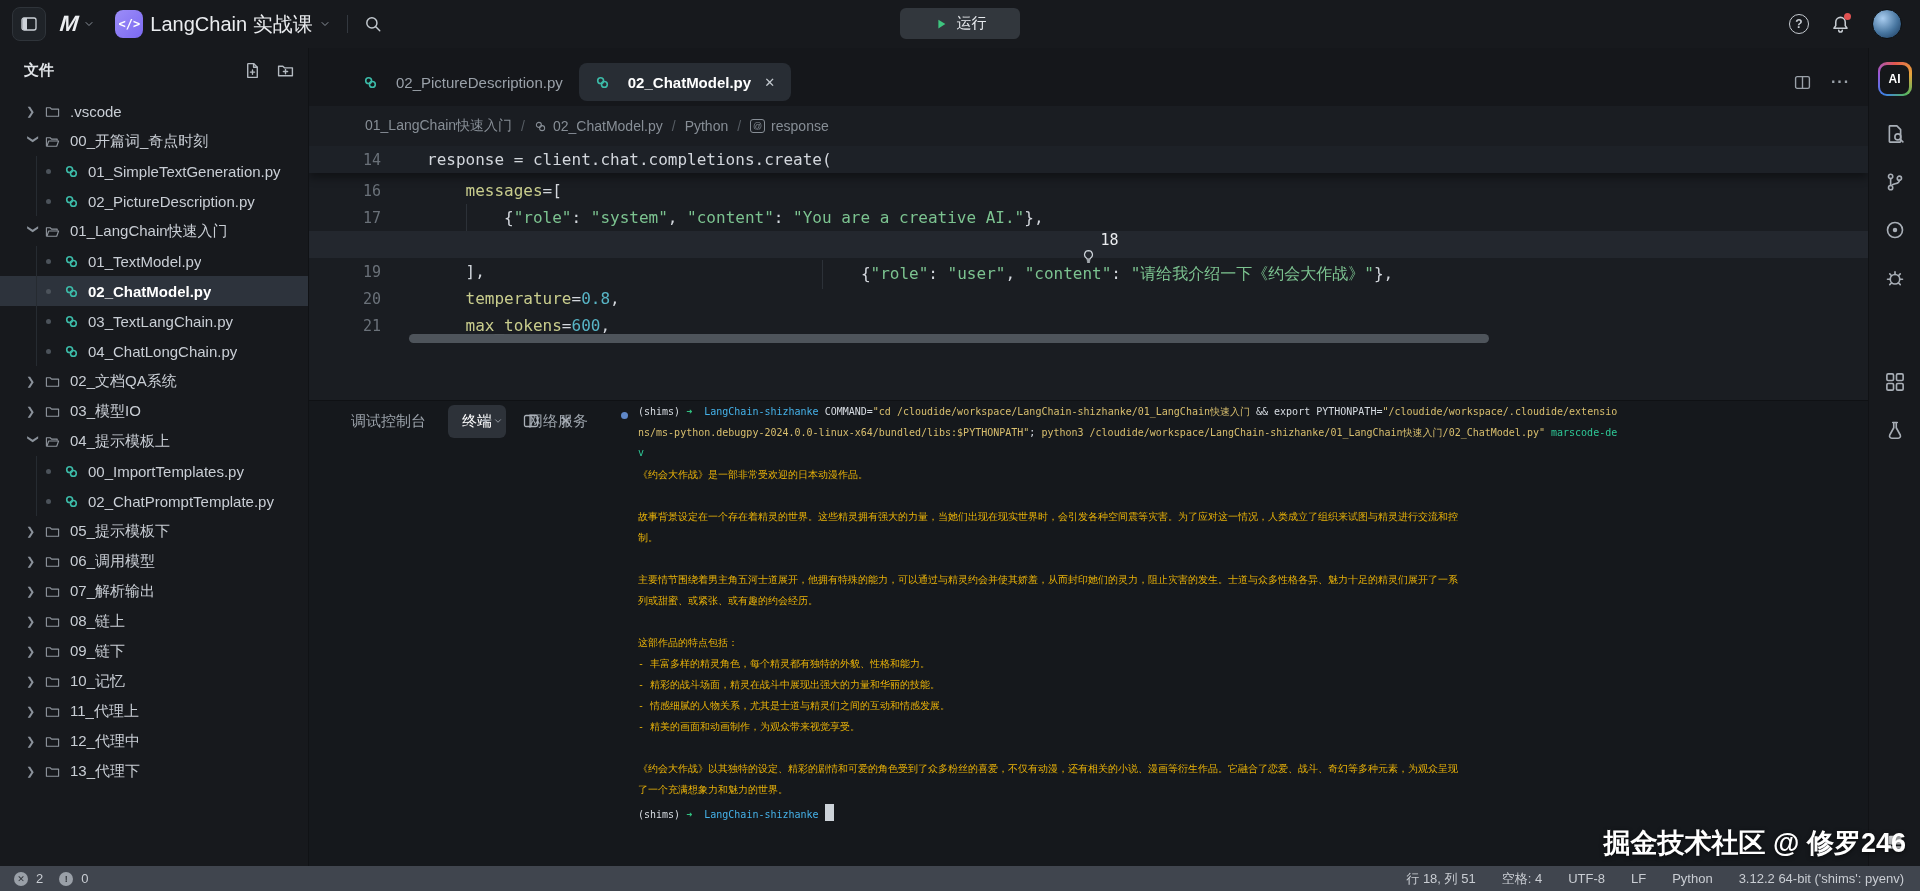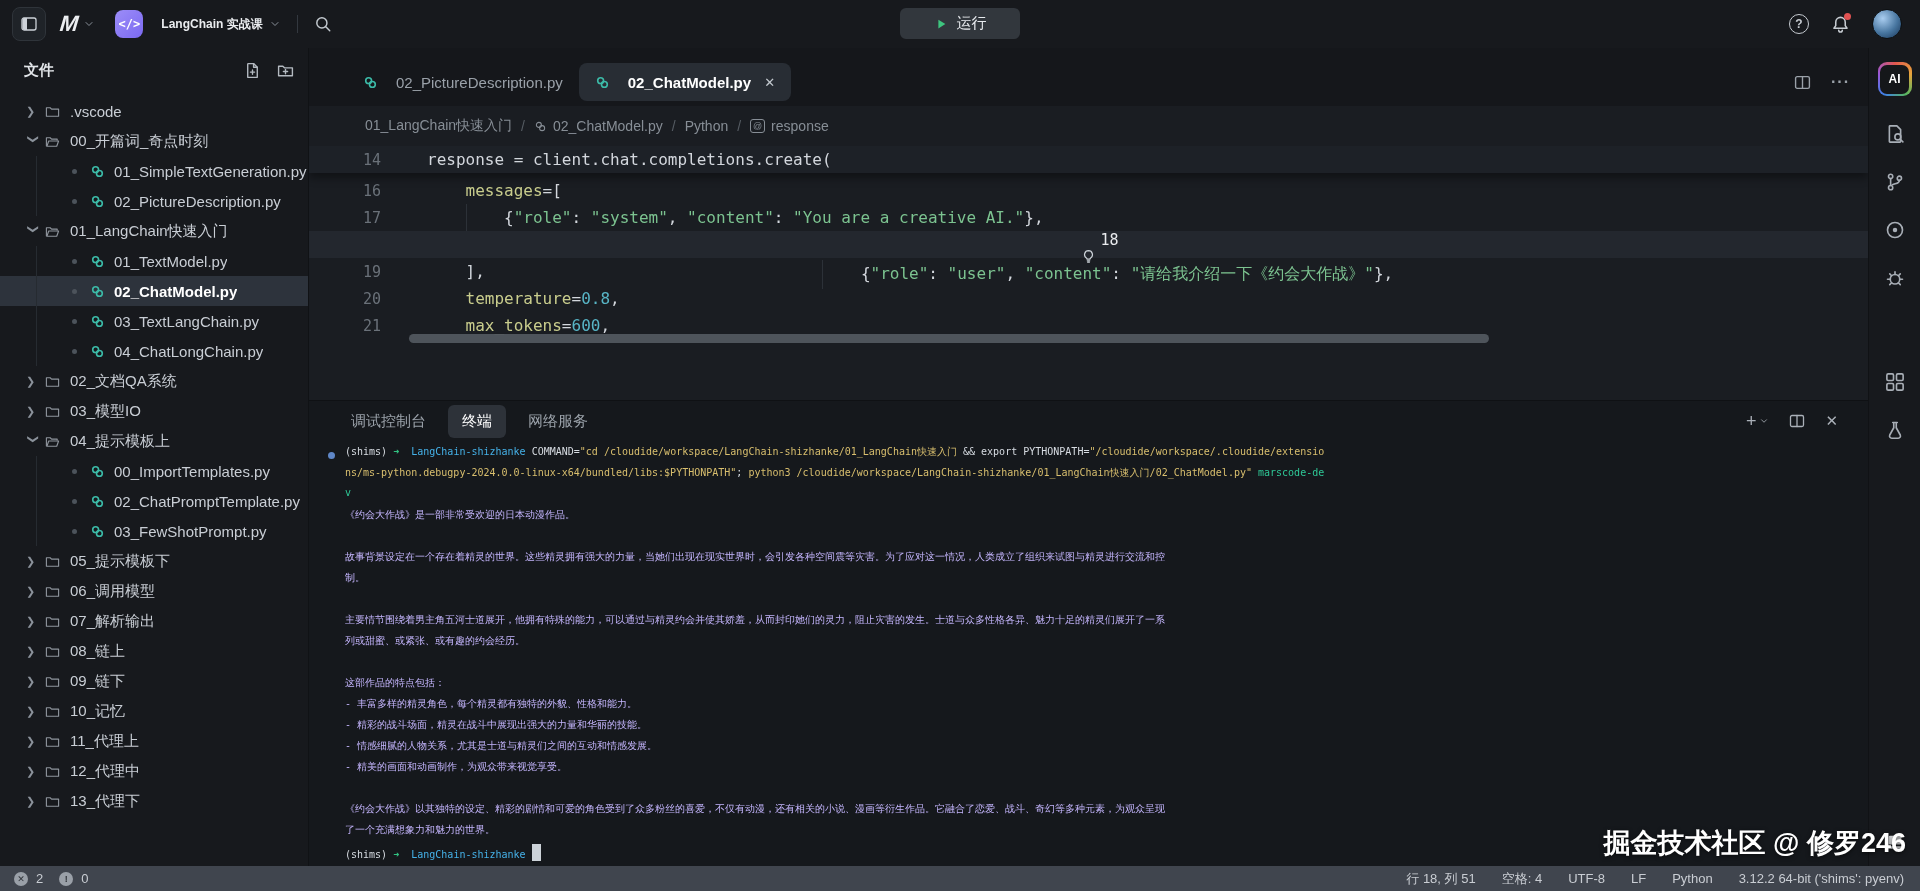--- a/index.html
+++ b/index.html
@@ -11,21 +11,21 @@
   }
   svg { display:block; }
   .ic svg { stroke:currentColor; fill:none; stroke-width:1.3; stroke-linecap:round; stroke-linejoin:round; }
 
   
   .topbar { height:48px; display:flex; align-items:center; padding:0 18px 0 12px; background:#17191d; position:relative; z-index:6; }
   .tbtn { width:34px; height:34px; border:1px solid #2f343a; border-radius:8px; background:#1f2328; display:grid; place-items:center; color:#cdd2d8; }
   .mlogo { margin-left:14px; font:italic 800 22px "Liberation Sans",sans-serif; color:#eceef1; transform:skewX(-6deg); letter-spacing:-1px; }
   .chev { color:#8b929b; margin-left:6px; }
   .projicon { margin-left:20px; width:28px; height:28px; border-radius:8px; background:linear-gradient(135deg,#9c8df8,#7b69f1); color:#fff; display:grid; place-items:center; font:700 12px "DejaVu Sans Mono",monospace; }
-  .projname { margin-left:18px; font-size:12px; font-weight:700; color:#eaecef; }
+  .projname { margin-left:7px; font-size:20px; font-weight:400; color:#eaecef; }
   .tb-div { width:1px; height:18px; background:#33383f; margin:0 16px; }
   .run-btn { position:absolute; left:900px; top:8px; width:120px; height:31px; background:#32373d; border-radius:6px; display:flex; align-items:center; justify-content:center; gap:9px; color:#e7eaee; font-size:15px; }
   .top-right { margin-left:auto; display:flex; align-items:center; gap:22px; color:#c6cbd1; }
   .bell { position:relative; }
   .bell .dot { position:absolute; right:-1px; top:-2px; width:7px; height:7px; border-radius:50%; background:#e05252; }
   .avatar { width:30px; height:30px; border-radius:50%; background:radial-gradient(circle at 35% 30%, #a9cdf0, #47759f 55%, #173354); border:1px solid #0d1013; }
   .qcircle { width:20px; height:20px; border:1.5px solid #c6cbd1; border-radius:50%; display:grid; place-items:center; font-size:12px; font-weight:700; }
 
   
   .mainrow { display:flex; height:818px; }
@@ -35,21 +35,21 @@
   .sb-head { height:44px; display:flex; align-items:center; padding:0 14px 0 24px; }
   .sb-title { font-size:15px; font-weight:700; color:#e2e5e9; }
   .sb-icos { margin-left:auto; display:flex; gap:16px; color:#b4bac1; }
   .tree { margin-top:4px; font-size:15px; }
   .trow { height:30px; display:flex; align-items:center; padding-left:26px; position:relative; color:#c9ced5; cursor:pointer; white-space:nowrap; }
   .trow.sel { background:#2d333c; }
   .trow.sel .tlabel { color:#fff; font-weight:700; }
   .tchev { display:inline-block; width:18px; color:#8b929b; font-size:11px; flex:none; }
   .tchev.exp { transform:rotate(90deg) translate(2px,2px); }
   .tico { margin-right:9px; color:#8f959d; flex:none; }
-  .trow.file { padding-left:72px; }
+  .trow.file { padding-left:46px; }
   .trow.file::before { content:''; position:absolute; left:36px; top:0; bottom:0; width:1px; background:#262b31; }
   .fdot { width:5px; height:5px; border-radius:50%; background:#4c535b; margin-right:13px; flex:none; }
   .pyico { margin-right:9px; flex:none; }
   .tlabel { overflow:hidden; text-overflow:ellipsis; }
 
   
   .centercol { flex:1; display:flex; flex-direction:column; background:#1a1d22; border-left:1px solid #101215; min-width:0; }
   .tabsrow { height:58px; background:#15171b; display:flex; align-items:center; padding:10px 18px 0 38px; }
   .tab { display:flex; align-items:center; gap:9px; padding:0 16px; height:38px; border-radius:8px; color:#9aa1a9; font-size:15px; cursor:pointer; white-space:nowrap; }
   .tab.active { background:#282d34; color:#fff; font-weight:700; }
@@ -69,32 +69,32 @@
   .cline.cur { background:#23272e;flex-direction:column; }
   .gut { width:84px; flex:none; text-align:right; padding-right:12px; color:#6a7179; font-size:15px; }
   .cline.cur .gut { color:#e9ebee; }
   .bulbslot { width:34px; flex:none; display:flex; justify-content:center; color:#cdd3d9; }
   .ctext { position:relative; white-space:pre; flex:1; min-width:0; color:#d3d7dd; }
   .guide { position:absolute; left:4ch; top:-4px; bottom:-4px; width:1px; background:#2c3138; }
   .s-fg{color:#d3d7dd} .s-param{color:#c9cd8d} .s-str{color:#7cc390} .s-num2{color:#58b5c6}
   .hscroll { position:absolute; left:100px; top:188px; width:1080px; height:9px; border-radius:5px; background:#51575f; opacity:.95; }
 
   
-  .panel { height:466px; border-top:1px solid #0f1114; background:#15181c; display:flex; flex-direction:column; }
+  .panel { height:466px; border-top:1px solid #0f1114; background:#15181c; display:flex; flex-direction:row; }
   .paneltabs { height:40px; flex:none; display:flex; align-items:center; padding-left:28px; gap:8px; position:relative; }
   .ptab { padding:7px 14px; border-radius:6px; color:#9aa1a9; font-size:15px; cursor:pointer; }
   .ptab.active { background:#2d3239; color:#fff; font-weight:400; }
   .panelactions { position:absolute; right:30px; top:0; height:40px; display:flex; align-items:center; gap:20px; color:#aab0b8; }
   .plus { font-size:18px; line-height:1; }
   .pclose { font-size:15px; }
 
   .terminal { flex:1; padding:4px 20px 0 36px; font-family:"DejaVu Sans Mono",monospace; font-size:10px; overflow:hidden; }
   .trml { height:21px; white-space:pre; position:relative; color:#c6ccd3; }
   .trml.dotted::before { content:''; position:absolute; left:-17px; top:7px; width:7px; height:7px; border-radius:50%; background:#5f87c7; }
-  .t-w{color:#d7dce2} .t-g{color:#31c281} .t-c{color:#45b1e8} .t-y{color:#d9bf6e} .t-e{color:#2ec796} .t-o{color:#c4b5fd}
+  .t-w{color:#d7dce2} .t-g{color:#31c281} .t-c{color:#45b1e8} .t-y{color:#d9bf6e} .t-e{color:#2ec796} .t-o{color:#eab308}
   .t-cursor { display:inline-block; width:9px; height:17px; background:#ccd2d8; vertical-align:-3px; }
 
   
   .activitybar { width:52px; flex:none; background:#17191d; border-left:1px solid #101215; display:flex; flex-direction:column; align-items:center; padding:14px 0 14px; gap:28px; color:#a8aeb6; }
   .aibadge { width:34px; height:34px; border-radius:9px; padding:2.5px; background:conic-gradient(#e1574e,#e8a43c,#57b55f,#3f7fe8,#9b58d8,#e1574e); }
   .aibadge .inner { width:100%; height:100%; border-radius:7px; background:#15171a; display:grid; place-items:center; font-size:12px; font-weight:800; color:#fff; }
   .abgap { margin-top:56px; }
   .ablast { margin-top:auto; color:#e8eaed; }
 
   
@@ -317,30 +317,20 @@
         <div class="trow file">
           <span class="fdot"></span>
           <span class="pyico">
             <svg width="15" height="15" viewBox="0 0 16 16" fill="none" stroke="#3cbba8" stroke-width="1.7">
               <circle cx="6" cy="6" r="3.1"></circle>
               <circle cx="10" cy="10" r="3.1"></circle>
             </svg>
           </span>
           <span class="tlabel">02_ChatPromptTemplate.py</span>
         </div>
-        <div class="trow file">
-          <span class="fdot"></span>
-          <span class="pyico">
-            <svg width="15" height="15" viewBox="0 0 16 16" fill="none" stroke="#3cbba8" stroke-width="1.7">
-              <circle cx="6" cy="6" r="3.1"></circle>
-              <circle cx="10" cy="10" r="3.1"></circle>
-            </svg>
-          </span>
-          <span class="tlabel">03_FewShotPrompt.py</span>
-        </div>
         <div class="trow">
           <span class="tchev">❯</span>
           <span class="tico">
             <svg width="17" height="15" viewBox="0 0 16 16" fill="none" stroke="currentColor" stroke-width="1.2" stroke-linejoin="round">
               <path d="M1.5 4h4L7 5.5h7.5V13h-13z"></path>
             </svg>
           </span>
           <span class="tlabel">05_提示模板下</span>
         </div>
         <div class="trow">

